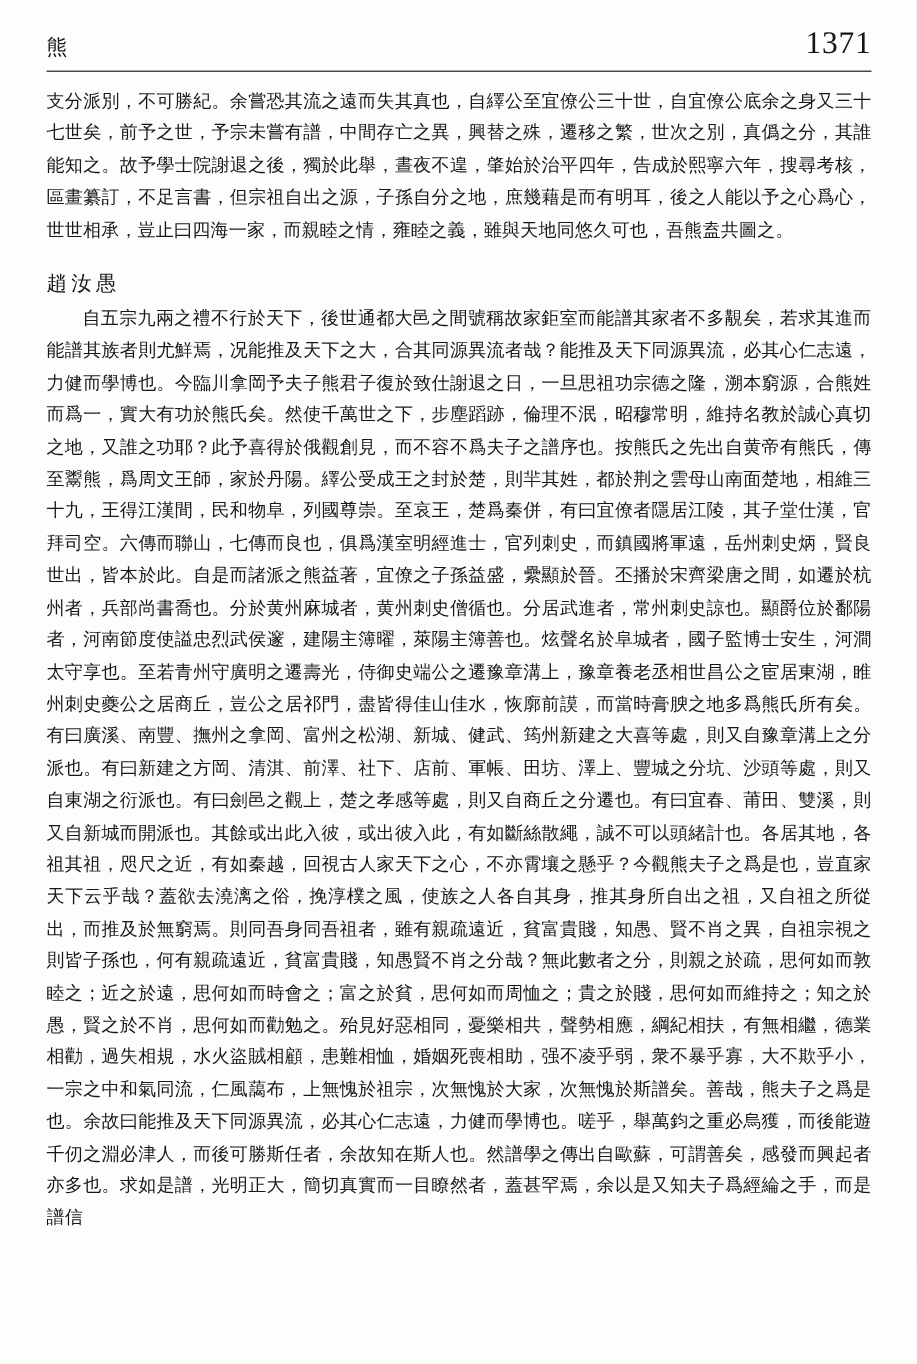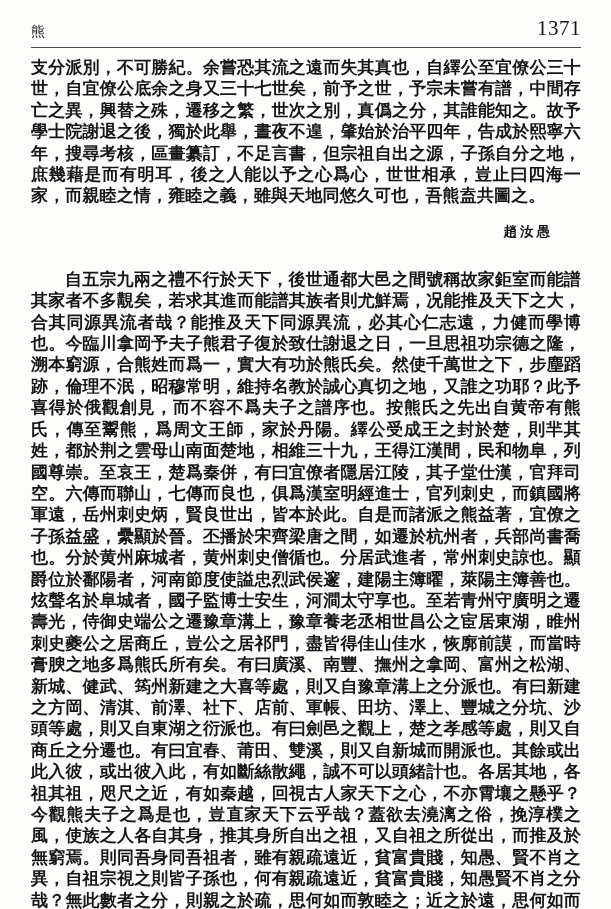--- a/index.html
+++ b/index.html
@@ -29,45 +29,42 @@
     letter-spacing: 1px;
   }
   .page-number {
     font-size: 21px;
     letter-spacing: 0.5px;
   }
   .text-block {
     margin-top: 9px;
   }
   .para {
-    font-size: 17px;
+    font-size: 12px;
     line-height: 21.4px;
     letter-spacing: 0.15px;
     text-align: justify;
     text-justify: inter-ideograph;
     word-break: break-all;
-    font-weight: bold;
   }
   .para.indent-first { text-indent: 2em; }
   .section-title {
     margin-top: 28px;
     text-align: center;
     font-size: 16.5px;
     font-weight: normal;
     letter-spacing: 9px;
     text-indent: 9px; 
   }
   .author-line {
     margin-top: 16px;
-    margin-bottom: 28px;
-    text-align: right;
+    margin-bottom: 4px;
     font-size: 13.5px;
     letter-spacing: 3px;
     padding-right: 28px;
-    font-weight: bold;
   }
 </style>
 </head>
 <body>
 
 <div class="page">
   <div class="inner">
     <div class="running-header">
       <span class="section-label">熊</span>
       <span class="page-number">1371</span>

